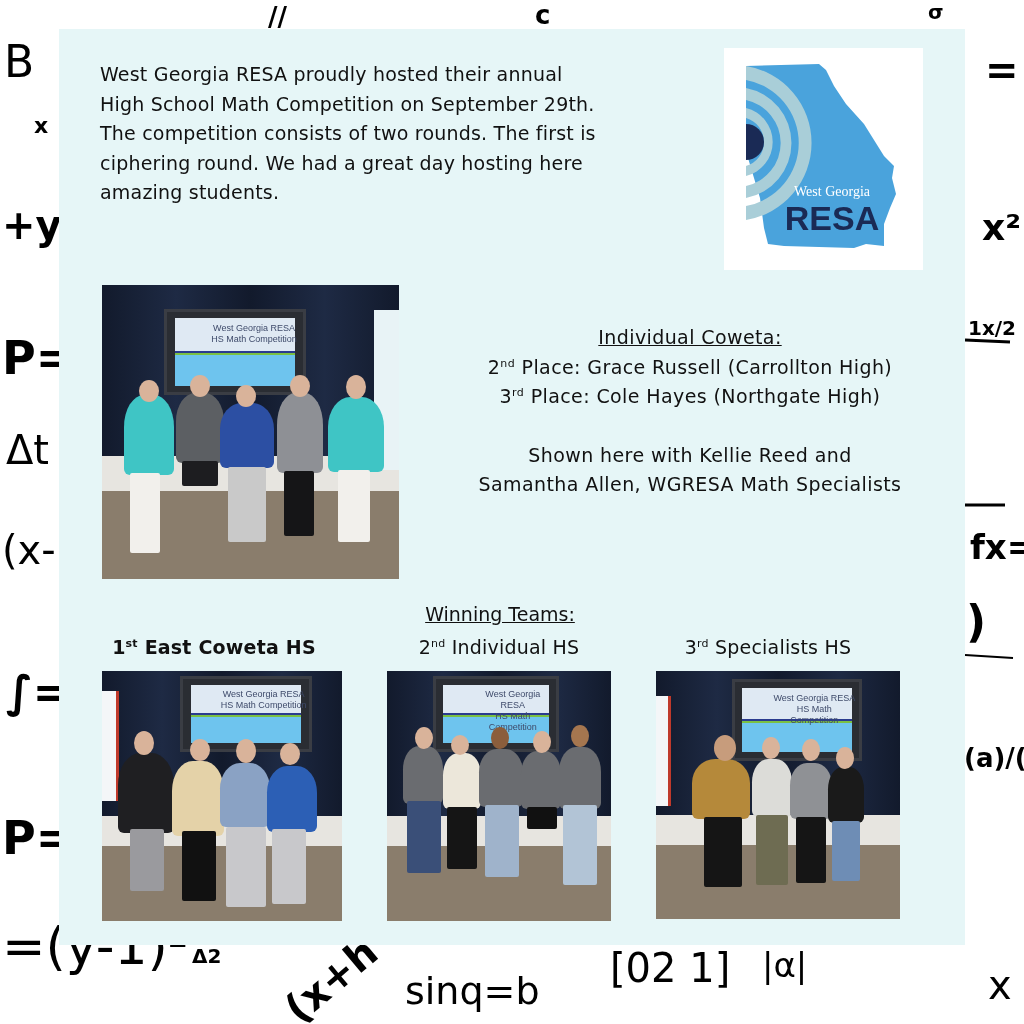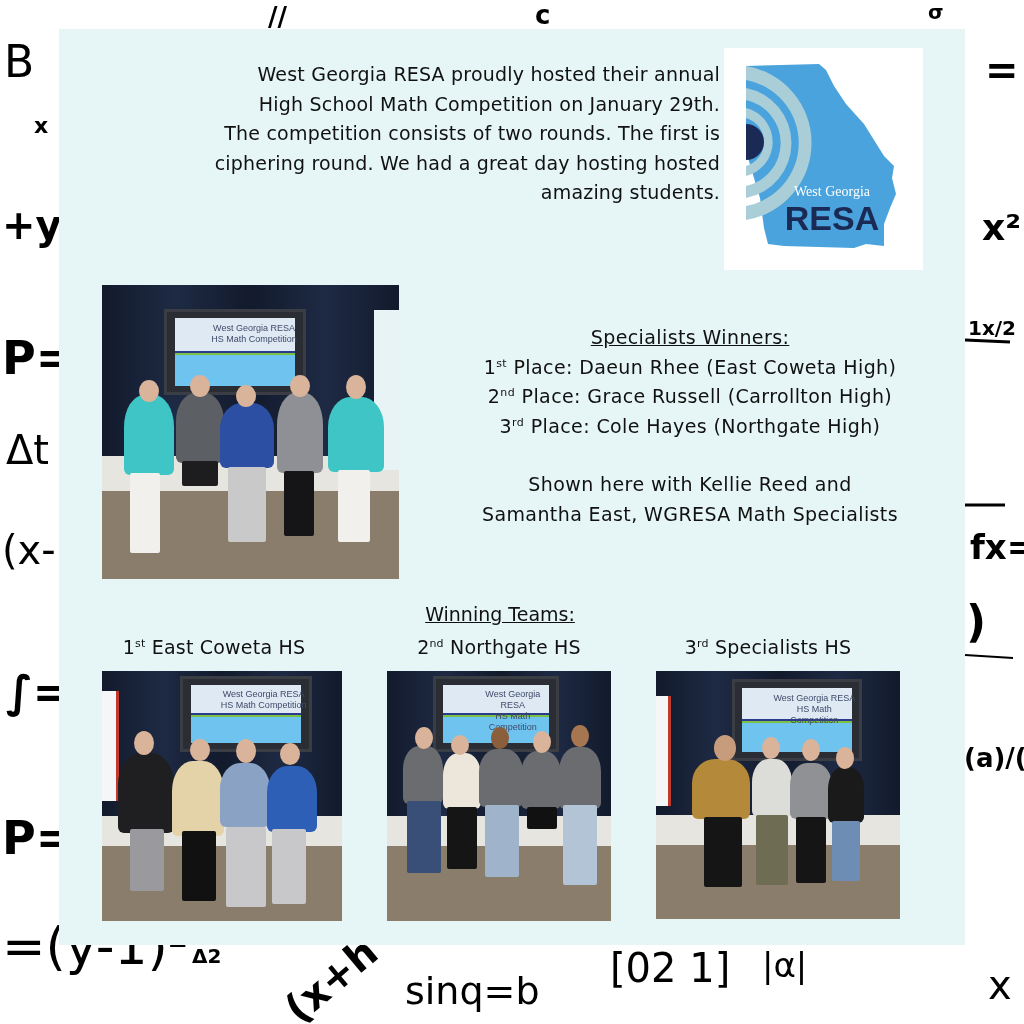--- a/index.html
+++ b/index.html
@@ -16,21 +16,21 @@
     color:#000;
     line-height:1;
     white-space:nowrap;
   }
   .panel {
     position:absolute; left:59px; top:29px; width:906px; height:916px;
     background:#E6F6F7;
   }
   .intro {
     position:absolute; left:100px; top:60px; width:620px;
-    text-align:right; font-size:19px; line-height:29.5px; letter-spacing:0.2px;
+    text-align:left; font-size:19px; line-height:29.5px; letter-spacing:0.2px;
   }
   .logo {
     position:absolute; left:724px; top:48px; width:199px; height:222px;
     background:#fff;
   }
   .photo {
     position:absolute; overflow:hidden; background:#ef4444;
   }
   .photo .curtain { position:absolute; left:0; top:0; width:100%; height:60%; background:linear-gradient(90deg,#121a2c,#1e2a44,#121a2c,#1e2a44,#121a2c); }
   .photo .wall { position:absolute; left:0; top:58%; width:100%; height:12%; background:#e7e5e0; }
@@ -100,23 +100,23 @@
     </svg>
   <svg style="position:absolute;left:965px;top:330px;" width="59" height="20">
       <line x1="0" y1="10" x2="45" y2="12" stroke="#000" stroke-width="3"></line>
     </svg>
 </div>
 
 <div class="panel"></div>
 
 <div class="intro">
   <div>West Georgia RESA proudly hosted their annual</div>
-  <div>High School Math Competition on January 29th.</div>
+  <div>High School Math Competition on September 29th.</div>
   <div>The competition consists of two rounds.  The first is</div>
-  <div>ciphering round.  We had a great day hosting hosted</div>
+  <div>ciphering round.  We had a great day hosting here</div>
   <div>amazing students.</div>
 </div>
 
 <div class="logo">
   <svg width="187" height="222" viewBox="0 0 187 222">
     <path d="M22 18 L95 16 L102 22 L110 38 L122 56 L140 76 L150 92 L160 108 L170 118 L168 130 L172 146 L166 160 L160 176 L160 198 L142 196 L130 200 L60 198 L44 196 L40 180 L36 150 L30 130 L24 110 L22 80 Z" fill="#4AA3DC"></path>
     <path d="M22 18 A78 78 0 0 1 22 172 L22 158 A64 64 0 0 0 22 32 Z" fill="#A9CED8"></path>
     <path d="M22 40 A56 56 0 0 1 22 150 L22 138 A44 44 0 0 0 22 52 Z" fill="#A9CED8"></path>
     <path d="M22 60 A35 35 0 0 1 22 128 L22 118 A25 25 0 0 0 22 70 Z" fill="#A9CED8"></path>
     <path d="M22 76 A18 18 0 0 1 22 112 Z" fill="#1A2A55"></path>
@@ -148,33 +148,32 @@
   <div class="person" style="left:126px;top:182px;width:38px;height:75px;background:#c9c9c9;border-radius:2px;"></div>
   <div class="person" style="left:175px;top:108px;width:46px;height:80px;background:#8e9095;"></div>
   <div class="head" style="left:188px;top:90px;width:20px;height:22px;"></div>
   <div class="person" style="left:182px;top:186px;width:30px;height:65px;background:#151517;border-radius:2px;"></div>
   <div class="person" style="left:226px;top:112px;width:56px;height:75px;background:#3fc5c5;"></div>
   <div class="head" style="left:244px;top:90px;width:20px;height:24px;"></div>
   <div class="person" style="left:236px;top:185px;width:32px;height:72px;background:#f2f0ec;border-radius:2px;"></div>
 </div>
 
 <div class="winners">
-  <div class="hdr">Specialists Winners:</div>
-  <div><span>1</span><sup>st</sup><span> Place: Daeun Rhee (East Coweta High)</span></div>
+  <div class="hdr">Individual Coweta:</div>
   <div><span>2</span><sup>nd</sup><span> Place: Grace Russell (Carrollton High)</span></div>
   <div><span>3</span><sup>rd</sup><span> Place: Cole Hayes (Northgate High)</span></div>
   <div class="gap"></div>
   <div>Shown here with Kellie Reed and</div>
-  <div>Samantha East, WGRESA Math Specialists</div>
+  <div>Samantha Allen, WGRESA Math Specialists</div>
 </div>
 
 <div class="teams-hdr">Winning Teams:</div>
 
-<div class="team-label" style="left:102px;width:224px;"><span>1</span><sup>st</sup><span> East Coweta HS</span></div>
-<div class="team-label" style="left:387px;width:224px;"><span>2</span><sup>nd</sup><span> Northgate HS</span></div>
+<div class="team-label" style="left:102px;width:224px;font-weight:bold;"><span>1</span><sup>st</sup><span> East Coweta HS</span></div>
+<div class="team-label" style="left:387px;width:224px;"><span>2</span><sup>nd</sup><span> Individual HS</span></div>
 <div class="team-label" style="left:656px;width:224px;"><span>3</span><sup>rd</sup><span> Specialists HS</span></div>
 
 <div class="photo" style="left:102px;top:671px;width:240px;height:250px;">
   <div class="curtain"></div>
     <div class="wall"></div>
     <div class="floor"></div>
   <div class="screen" style="left:78px;top:5px;width:126px;height:70px;">
       <div class="inner"></div>
       <div class="stitle">
         <div>West Georgia RESA</div>

